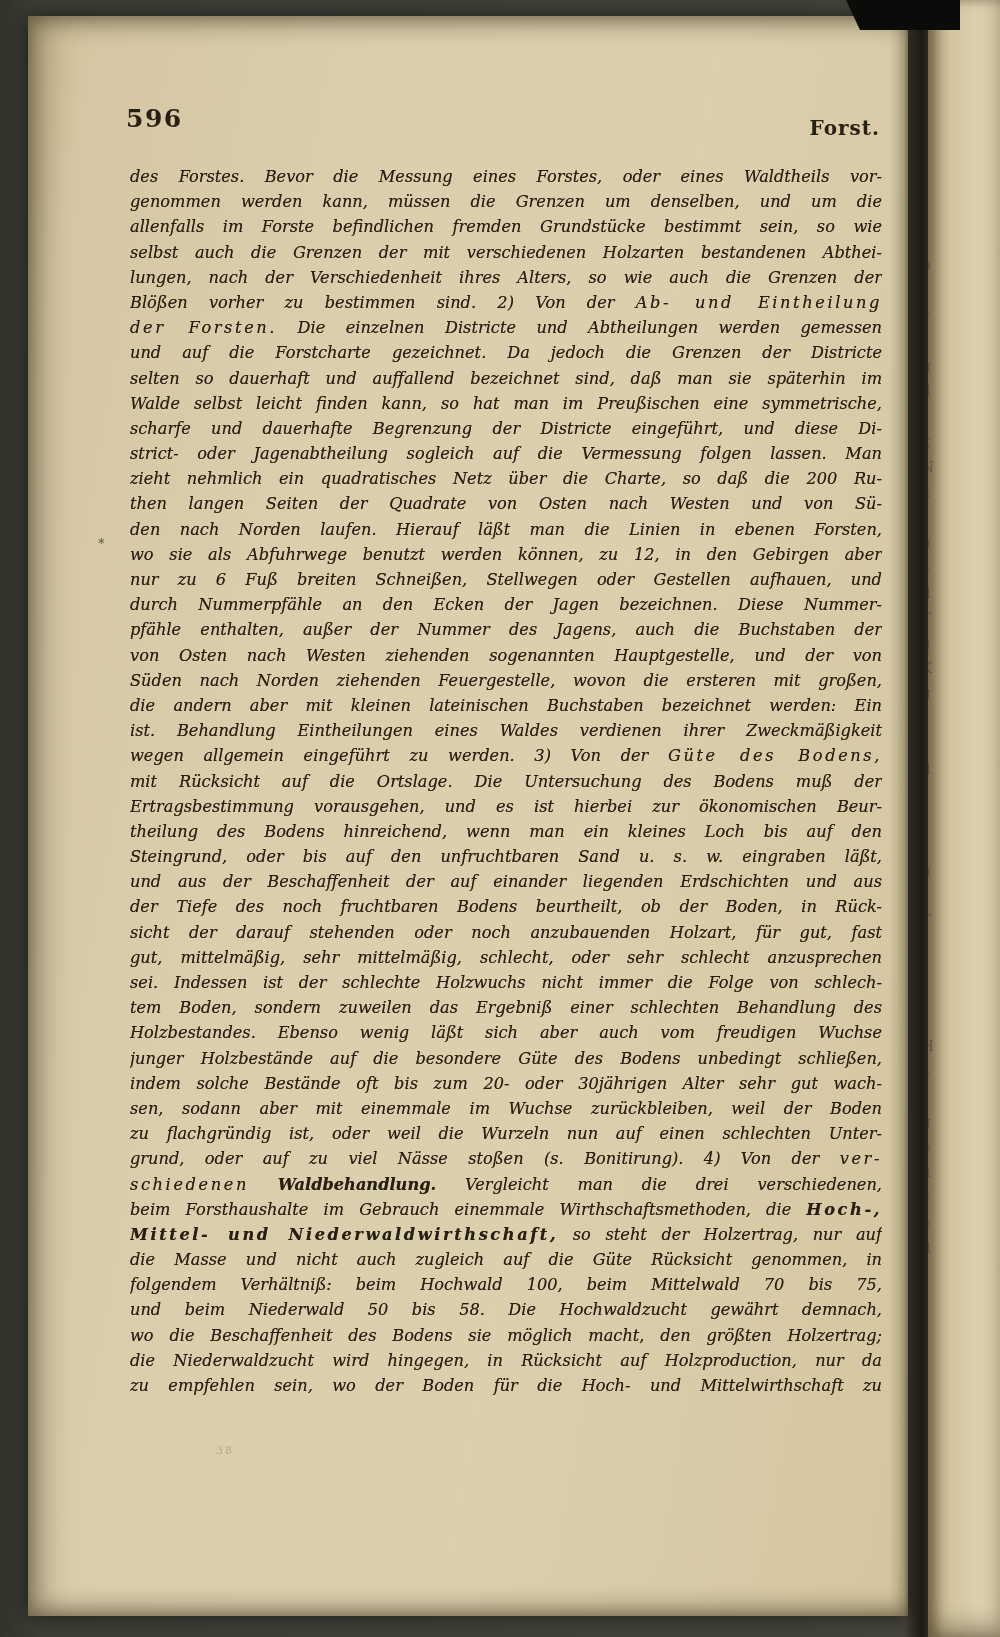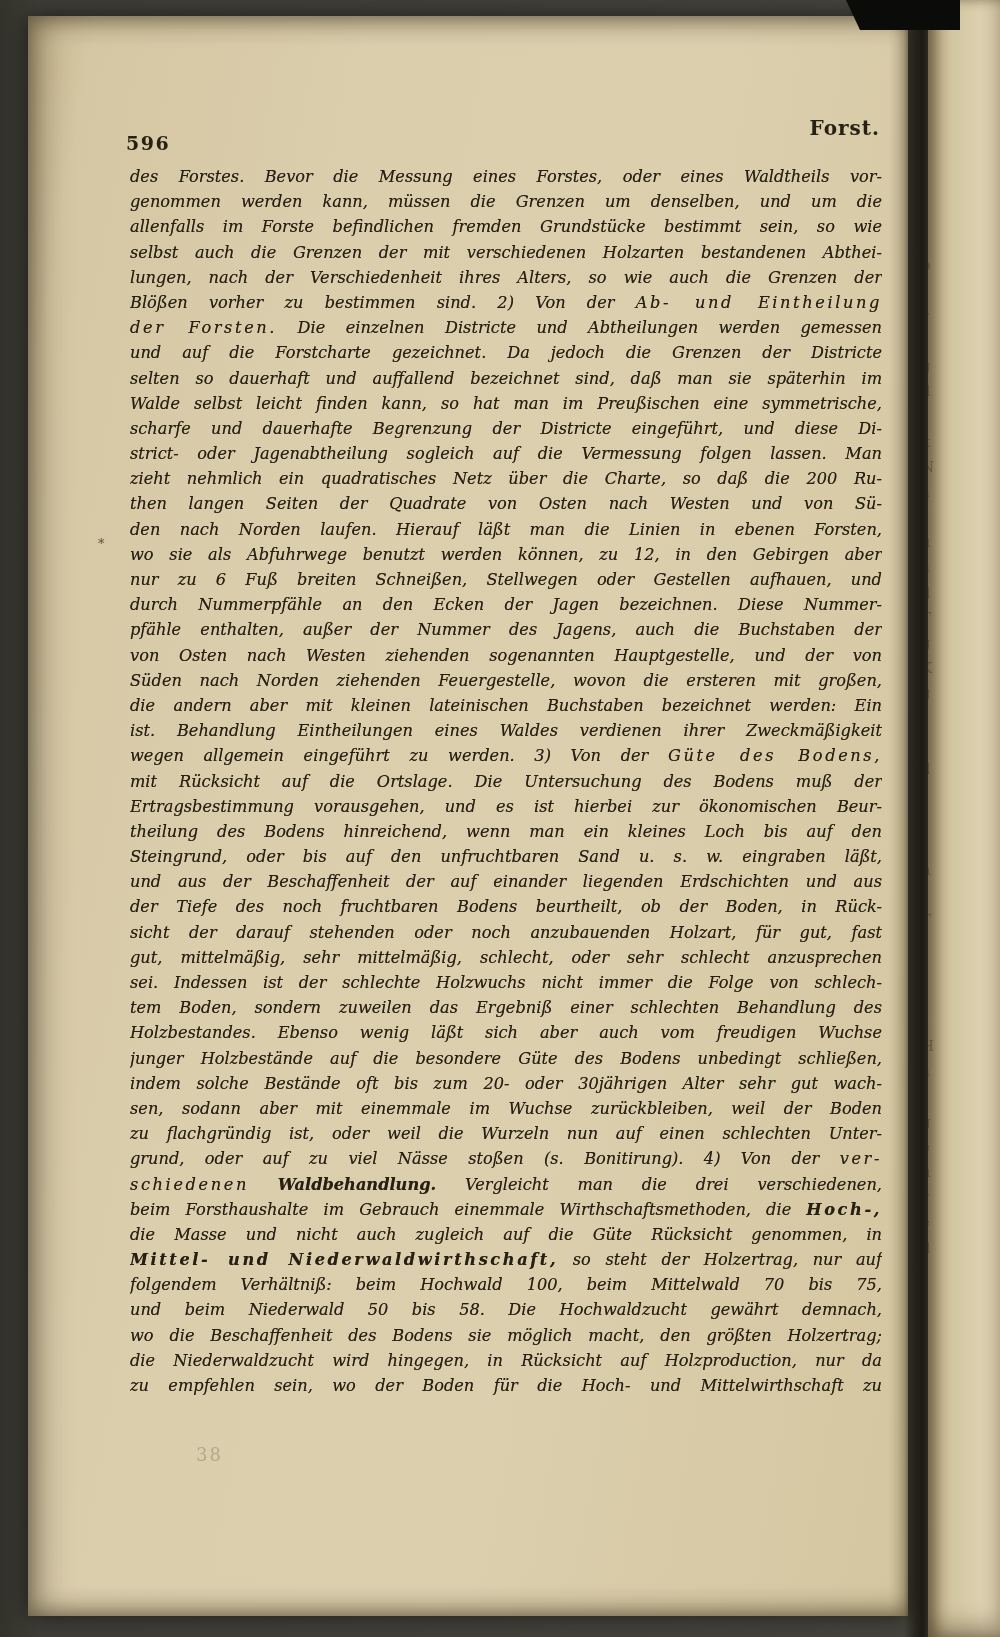--- a/index.html
+++ b/index.html
@@ -11,21 +11,21 @@
   .page {
     position:absolute; left:28px; top:16px; width:880px; height:1600px;
     background:linear-gradient(100deg,#c8b992 0%, #d5c7a3 6%, #dbcead 30%, #dccfae 60%, #d4c6a0 100%);
     box-shadow: inset 14px 0 30px rgba(55,45,25,.38),
                 inset -5px 0 14px rgba(55,45,25,.28),
                 inset 0 10px 18px rgba(55,45,25,.22),
                 inset 0 -10px 18px rgba(55,45,25,.22),
                 0 0 22px rgba(0,0,0,.55);
   }
   .pagenum {
-    position:absolute; left:98px; top:116px; font-size:19px; font-weight:bold;
+    position:absolute; left:98px; top:88px; font-size:25px; font-weight:bold;
     color:#272013; letter-spacing:1.5px;
   }
   .header {
     position:absolute; left:100px; top:100px; width:752px; text-align:right;
     font-size:20px; font-weight:bold; color:#272013; letter-spacing:1px;
   }
   .body {
     position:absolute; left:102px; top:148px; width:752px;
   }
   .line {
@@ -33,21 +33,21 @@
     text-align:justify; text-align-last:justify; overflow:hidden;
     text-shadow:0 0 .5px rgba(45,35,18,.65);
     font-style:italic;
   }
   .line .sp { letter-spacing:2.6px;margin-top:32px; }
   .line .bold { font-weight:bold; }
   .margin-mark {
     position:absolute; left:70px; top:520px; font-size:13px; color:#3a3020; opacity:.8;
   }
   .signature {
-    position:absolute; left:168px; top:1428px; font-size:18px; color:#5d5richer240;
+    position:absolute; left:188px; top:1428px; font-size:11px; color:#5d5richer240;
   }
   .signature {
     color:#6a5f48; opacity:.35; letter-spacing:2px; filter:blur(.4px);
   }
   .gutter {
     position:absolute; left:904px; top:0; width:26px; height:1637px;
     background:linear-gradient(90deg, rgba(18,14,7,0) 0%, rgba(18,14,7,.55) 45%, rgba(18,14,7,.75) 70%, rgba(18,14,7,.35) 100%);
   }
   .page2 {
     position:absolute; left:928px; top:0; width:72px; height:1637px;
@@ -112,22 +112,22 @@
         <div class="line"><span>sei. Indessen ist der schlechte Holzwuchs nicht immer die Folge von schlech-</span></div>
         <div class="line"><span>tem Boden, sondern zuweilen das Ergebniß einer schlechten Behandlung des</span></div>
         <div class="line"><span>Holzbestandes. Ebenso wenig läßt sich aber auch vom freudigen Wuchse</span></div>
         <div class="line"><span>junger Holzbestände auf die besondere Güte des Bodens unbedingt schließen,</span></div>
         <div class="line"><span>indem solche Bestände oft bis zum 20- oder 30jährigen Alter sehr gut wach-</span></div>
         <div class="line"><span>sen, sodann aber mit einemmale im Wuchse zurückbleiben, weil der Boden</span></div>
         <div class="line"><span>zu flachgründig ist, oder weil die Wurzeln nun auf einen schlechten Unter-</span></div>
         <div class="line"><span>grund, oder auf zu viel Nässe stoßen (s. Bonitirung). 4) Von der </span><span class="sp">ver-</span></div>
         <div class="line"><span class="sp">schiedenen</span><span> </span><span class="bold">Waldbehandlung.</span><span> Vergleicht man die drei verschiedenen,</span></div>
         <div class="line"><span>beim Forsthaushalte im Gebrauch einemmale Wirthschaftsmethoden, die </span><span class="sp bold">Hoch-,</span></div>
+        <div class="line"><span class="sp bold">Mittel- und Niederwaldwirthschaft,</span><span> so steht der Holzertrag, nur auf</span></div>
         <div class="line"><span>die Masse und nicht auch zugleich auf die Güte Rücksicht genommen, in</span></div>
-        <div class="line"><span class="sp bold">Mittel- und Niederwaldwirthschaft,</span><span> so steht der Holzertrag, nur auf</span></div>
         <div class="line"><span>folgendem Verhältniß: beim Hochwald 100, beim Mittelwald 70 bis 75,</span></div>
         <div class="line"><span>und beim Niederwald 50 bis 58. Die Hochwaldzucht gewährt demnach,</span></div>
         <div class="line"><span>wo die Beschaffenheit des Bodens sie möglich macht, den größten Holzertrag;</span></div>
         <div class="line"><span>die Niederwaldzucht wird hingegen, in Rücksicht auf Holzproduction, nur da</span></div>
         <div class="line"><span>zu empfehlen sein, wo der Boden für die Hoch- und Mittelwirthschaft zu</span></div>
       </div>
     <div class="margin-mark">*</div>
     <div class="signature">38</div>
   </div>
 

